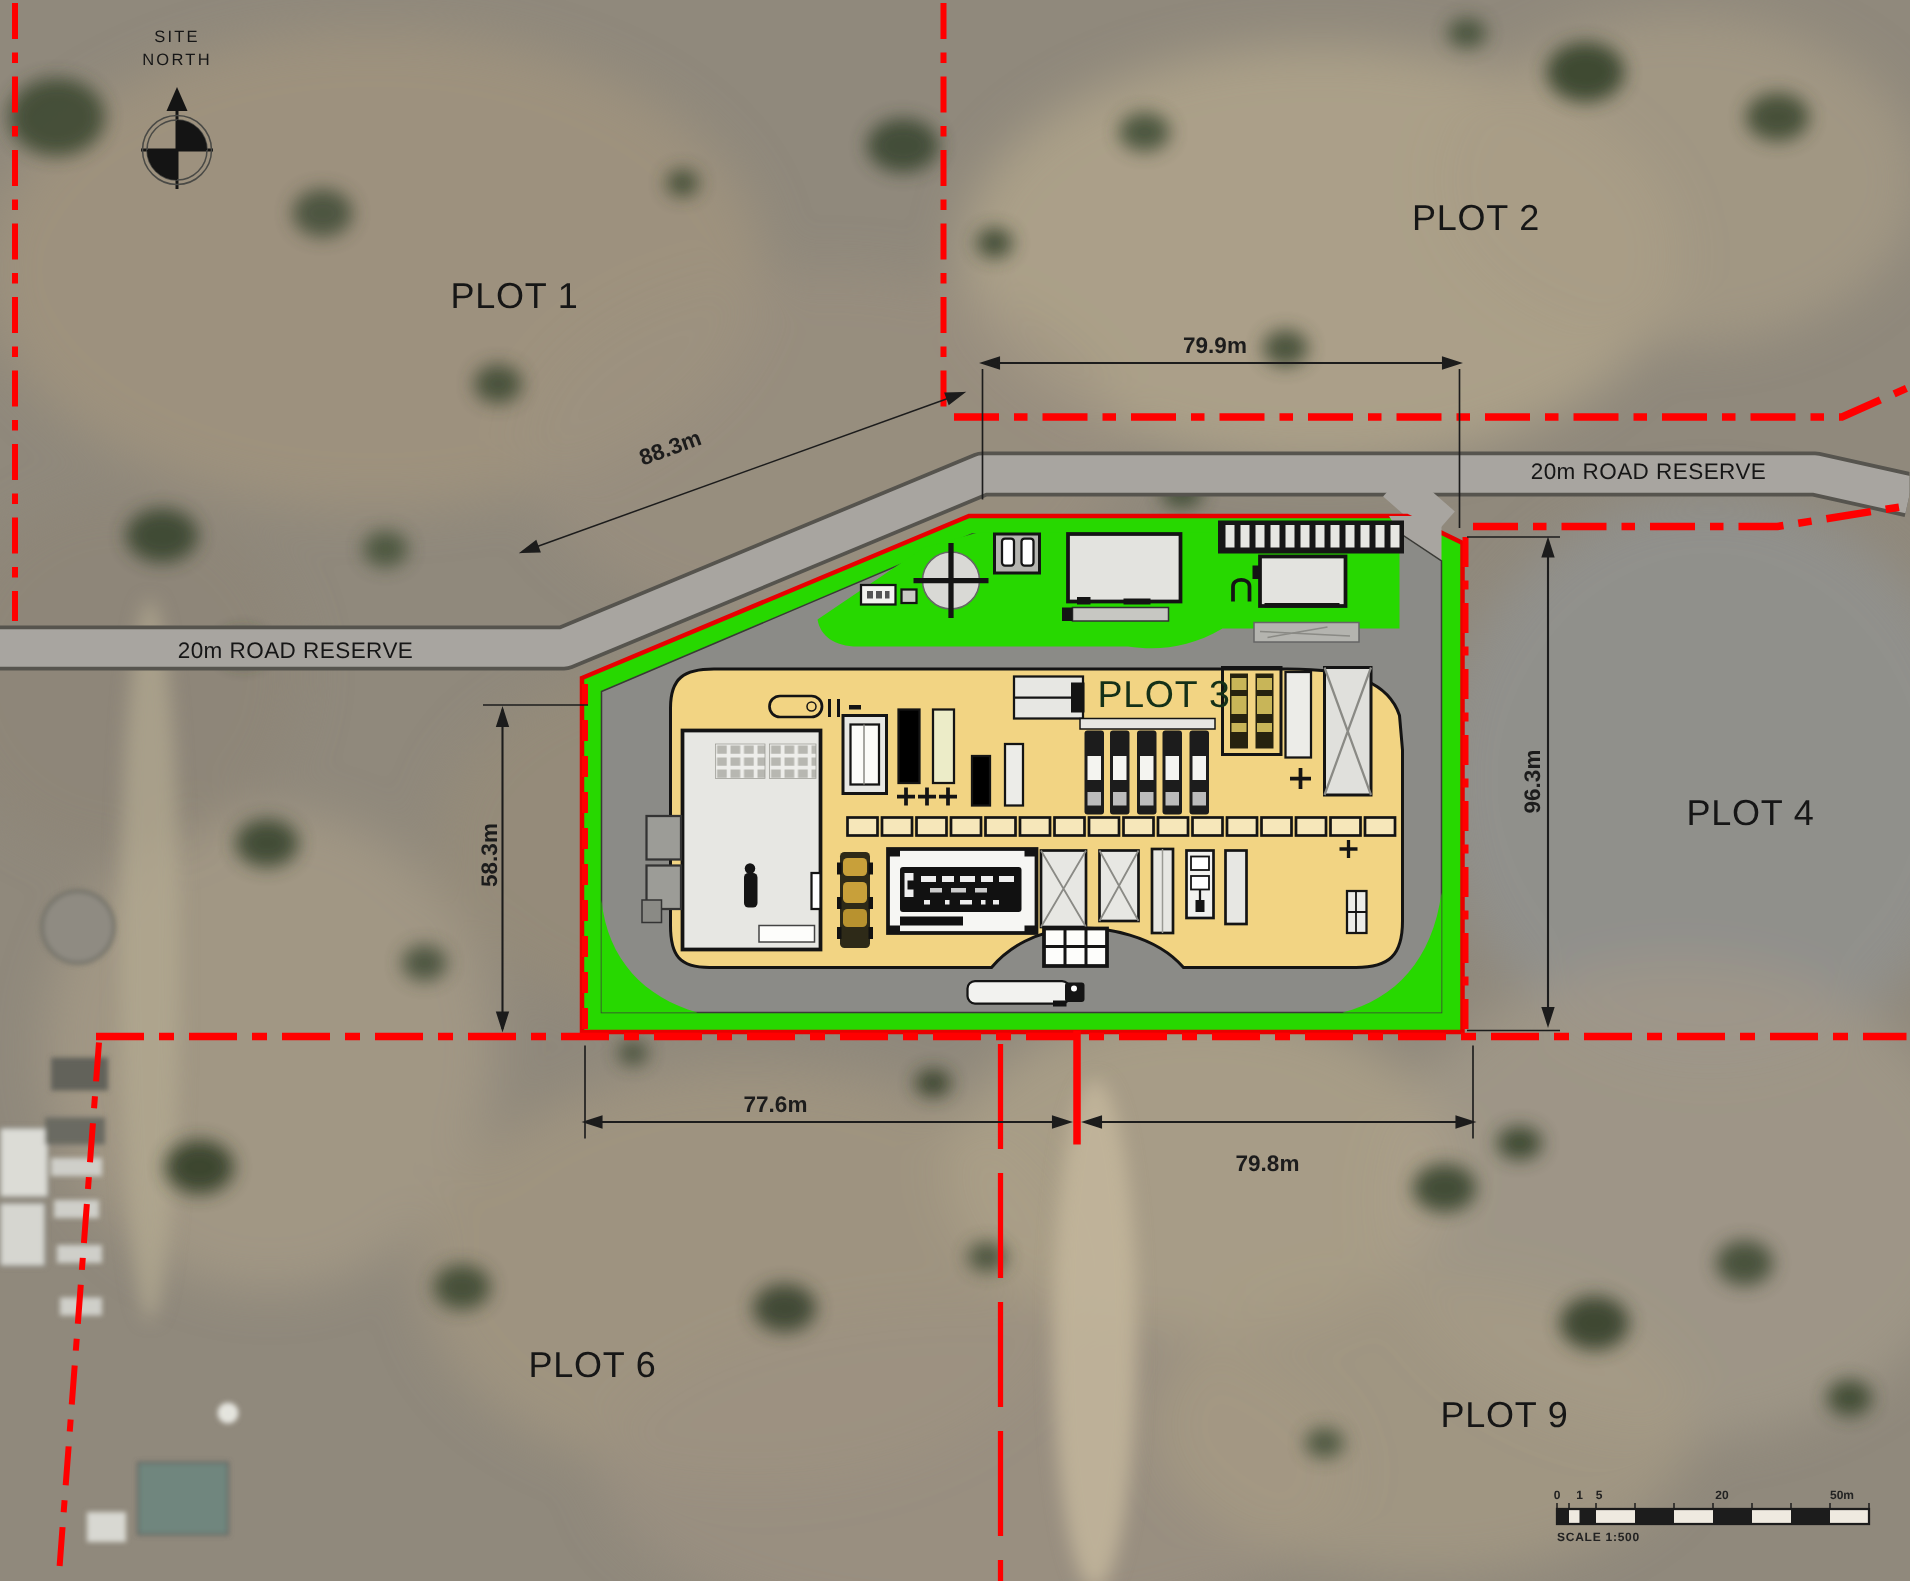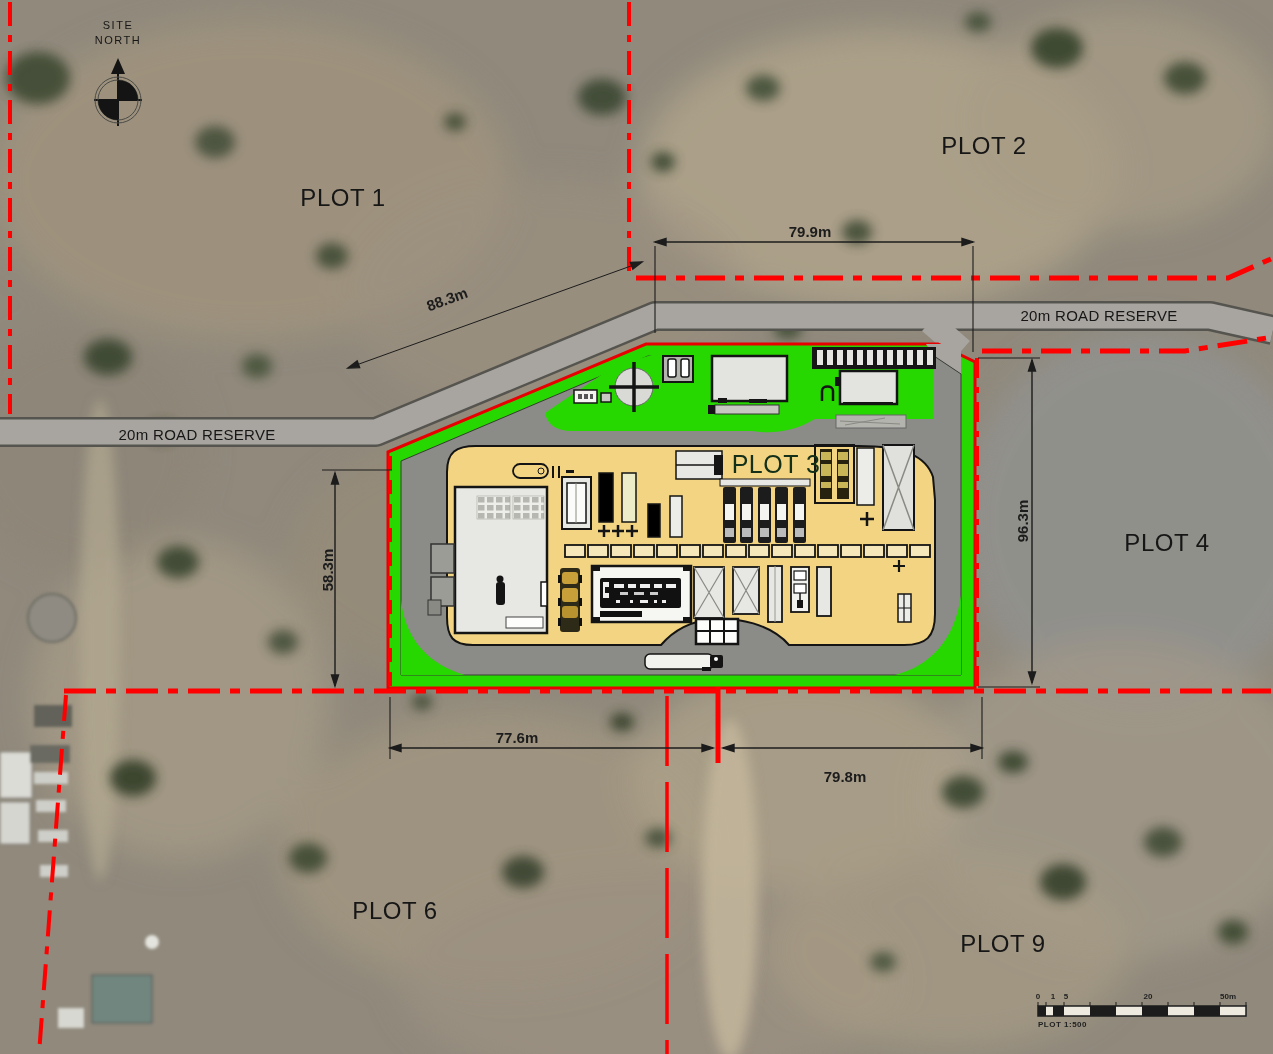--- a/index.html
+++ b/index.html
@@ -407,15 +407,15 @@
 <div class="label dim rotm90" style="left:1022px;top:521px;">96.3m</div>
 <div class="label dim rotm90" style="left:327px;top:570px;">58.3m</div>
 <div class="label dim" style="left:517px;top:737px;">77.6m</div>
 <div class="label dim" style="left:845px;top:736px;margin-top:40px;">79.8m</div>
 
 <span class="scaletick" style="left:1038px;top:992px;">0</span>
 <span class="scaletick" style="left:1053px;top:992px;">1</span>
 <span class="scaletick" style="left:1066px;top:992px;">5</span>
 <span class="scaletick" style="left:1148px;top:992px;">20</span>
 <span class="scaletick" style="left:1184px;top:992px;margin-left:44px;">50m</span>
-<span class="scalecap" style="left:1038px;top:1020px;">PLOT 1:500</span>
+<span class="scalecap" style="left:1038px;top:1020px;">SCALE 1:500</span>
 
 </div>
 
 </body></html>

